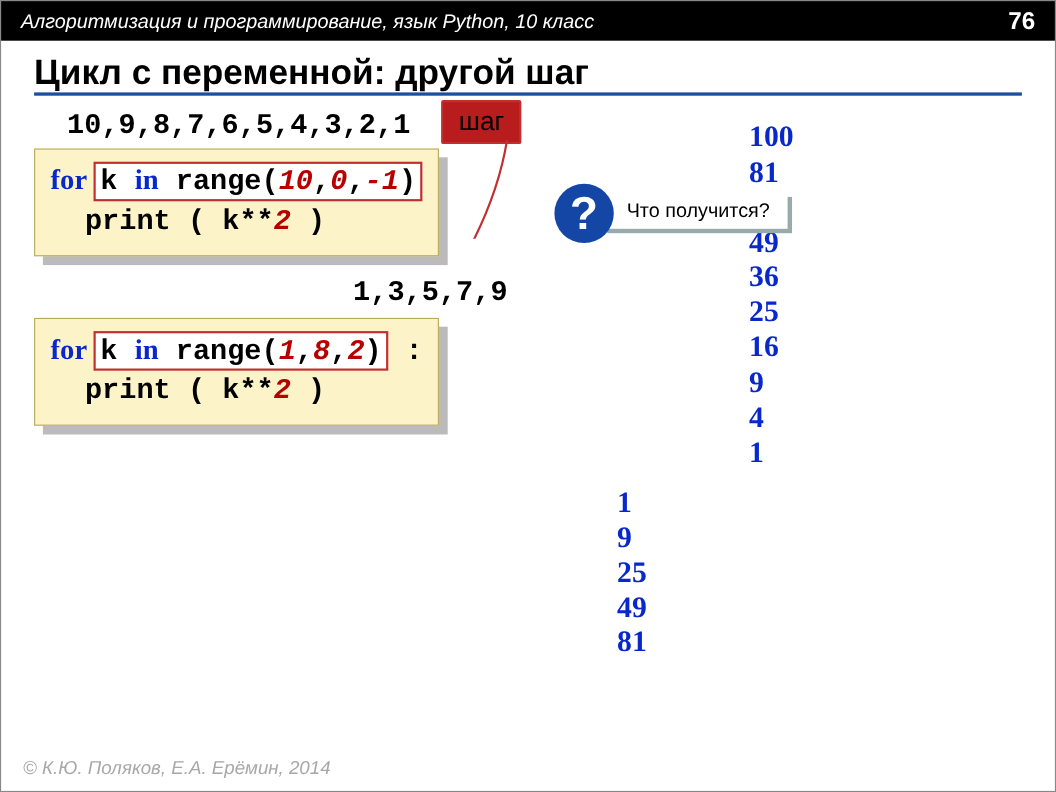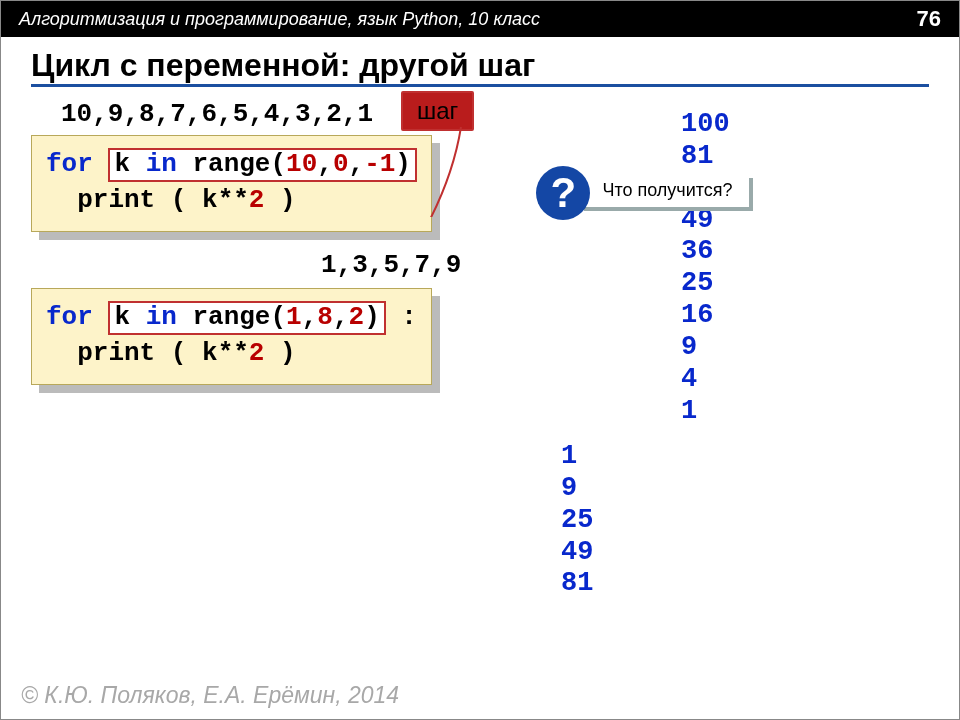--- a/index.html
+++ b/index.html
@@ -63,22 +63,22 @@
   .code {
     background: #fdf3c9;
     border: 1px solid #b8a85a;
     padding: 10px 14px 12px;
     font-family: "Courier New", monospace;
     font-size: 26px;
     font-weight: bold;
     line-height: 1.4;
     color: #000;
   }
-  .kwd { color: #0828cc; font-weight: bold; }
-  .num { color: #b80000; }
+  .kwd { color: #0828cc; font-weight: bold; font-family: Liberation Serif, serif; }
+  .num { color: #b80000; font-style: italic; }
   .hibox {
     background: #fff;
     border: 2px solid #c03030;
     padding: 0 4px;
     display: inline-block;
     line-height: 1.15;
   }
   .callout {
     position: absolute;
     left: 400px; top: -2px;
@@ -92,21 +92,21 @@
     padding: 4px 14px;
     font-size: 24px;
     color: #000;
   }
   .callout .tail {
     position: absolute;
     left: 20px; top: 36px;
   }
   .output-col {
     position: absolute;
-    font-family: Liberation Mono, monospace;
+    font-family: Liberation Serif, serif;
     font-size: 27px;
     font-weight: bold;
     color: #0828cc;
     line-height: 1.18;
   }
   .out1 { left: 680px; top: 108px; }
   .out2 { left: 560px; top: 440px; }
   .qmark-wrap {
     margin: 22px 0 10px 100px;
     position: relative;
@@ -140,21 +140,21 @@
   }
   .seq2-wrap { margin: 18px 0 2px 0; }
   .footer {
     position: absolute;
     bottom: 0; left: 0; right: 0;
     display: flex;
     justify-content: space-between;
     padding: 6px 20px 10px;
     color: #a8a8a8;
     font-style: italic;
-    font-size: 23px;
+    font-size: 17px;
   }
   .footer a { color: #a8a8a8; text-decoration: none; }
 </style>
 </head>
 <body>
 
 <div class="topbar">
   <span>Алгоритмизация и программирование, язык Python, 10 класс</span>
   <span class="pn">76</span>
 </div>

